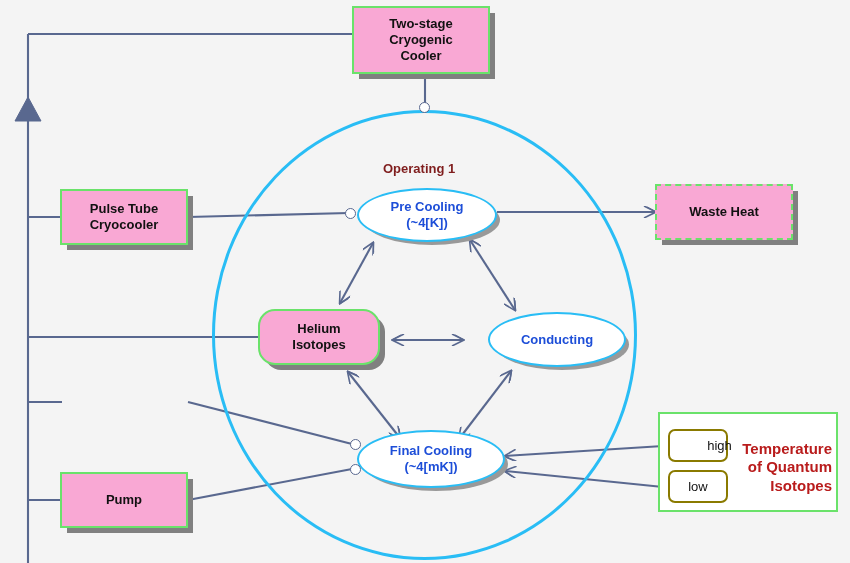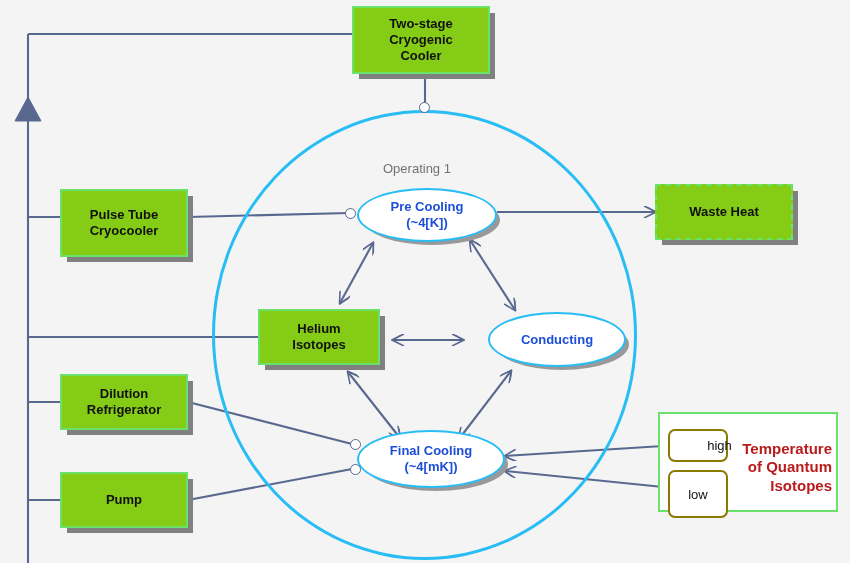--- a/index.html
+++ b/index.html
@@ -19,21 +19,21 @@
     position: absolute;
     left: 0;
     top: 0;
     width: 850px;
     height: 563px;
     pointer-events: none;
   }
   
   .box {
     position: absolute;
-    background: #84cc16;
+    background: #f9a8d4;
     border: 2px solid #6ae26a;
     box-shadow: 6px 6px 0 -1px #808080;
     display: flex;
     align-items: center;
     justify-content: center;
     text-align: center;
     font-weight: bold;
     font-size: 13px;
     color: #111111;
     line-height: 1.22;
@@ -62,23 +62,23 @@
   
   .boundary {
     position: absolute;
     border: 3px solid #29bdf5;
     border-radius: 50%;
     background: transparent;
     box-sizing: border-box;
   }
   .boundary-label {
     position: absolute;
-    font-weight: normal;
-    font-size: 13px;
-    color: #737373;
+    font-weight: bold;
+    font-size: 13px;
+    color: #7f1d1d;
     white-space: nowrap;
   }
   
   .panel {
     position: absolute;
     background: #ffffff;
     border: 2px solid #6ae26a;
     box-sizing: border-box;
   }
   .panel-title {
@@ -177,43 +177,37 @@
   <div class="port" style="left:419px; top:102px;"></div>
 
   <div class="box" style="left:352px; top:6px; width:138px; height:68px;">
     <span>
       <span>Two-stage</span><br>
       <span>Cryogenic</span><br>
       <span>Cooler</span>
     </span>
   </div>
 
-  <div class="box" style="left:60px; top:189px; width:128px; height:68px;">
+  <div class="box" style="left:60px; top:189px; width:128px; height:56px;">
     <span>
       <span>Pulse Tube</span><br>
       <span>Cryocooler</span>
     </span>
   </div>
 
-  <div class="box" style="left:60px; top:374px; width:128px; height:56px;">
-    <span>
-      <span>Dilution</span><br>
-      <span>Refrigerator</span>
-    </span>
-  </div>
 
   <div class="box" style="left:60px; top:472px; width:128px; height:56px;">
     <span>Pump</span>
   </div>
 
   <div class="box dashed" style="left:655px; top:184px; width:138px; height:56px;">
     <span>Waste Heat</span>
   </div>
 
-  <div class="box" style="left:258px; top:309px; width:122px; height:56px;">
+  <div class="box" style="left:258px; top:309px; width:122px; height:56px;border-radius:17px;">
     <span>
       <span>Helium</span><br>
       <span>Isotopes</span>
     </span>
   </div>
 
   <div class="ellipse" style="left:357px; top:188px; width:140px; height:54px;">
     <span>
       <span>Pre Cooling</span><br>
       <span>(~4[K])</span>
@@ -236,17 +230,17 @@
 
   <div class="panel" style="left:658px; top:412px; width:180px; height:100px;"></div>
   <div class="panel-title" style="left:740px; top:440px; width:92px;">
     <span>Temperature</span><br>
     <span>of Quantum</span><br>
     <span>Isotopes</span>
   </div>
   <div class="opt" style="left:668px; top:429px; width:60px; height:33px;padding-left:43px;">
     <span>high</span>
   </div>
-  <div class="opt" style="left:668px; top:470px; width:60px; height:48px;">
+  <div class="opt" style="left:668px; top:470px; width:60px; height:33px;">
     <span>low</span>
   </div>
 
 </div>
 
 </body></html>

